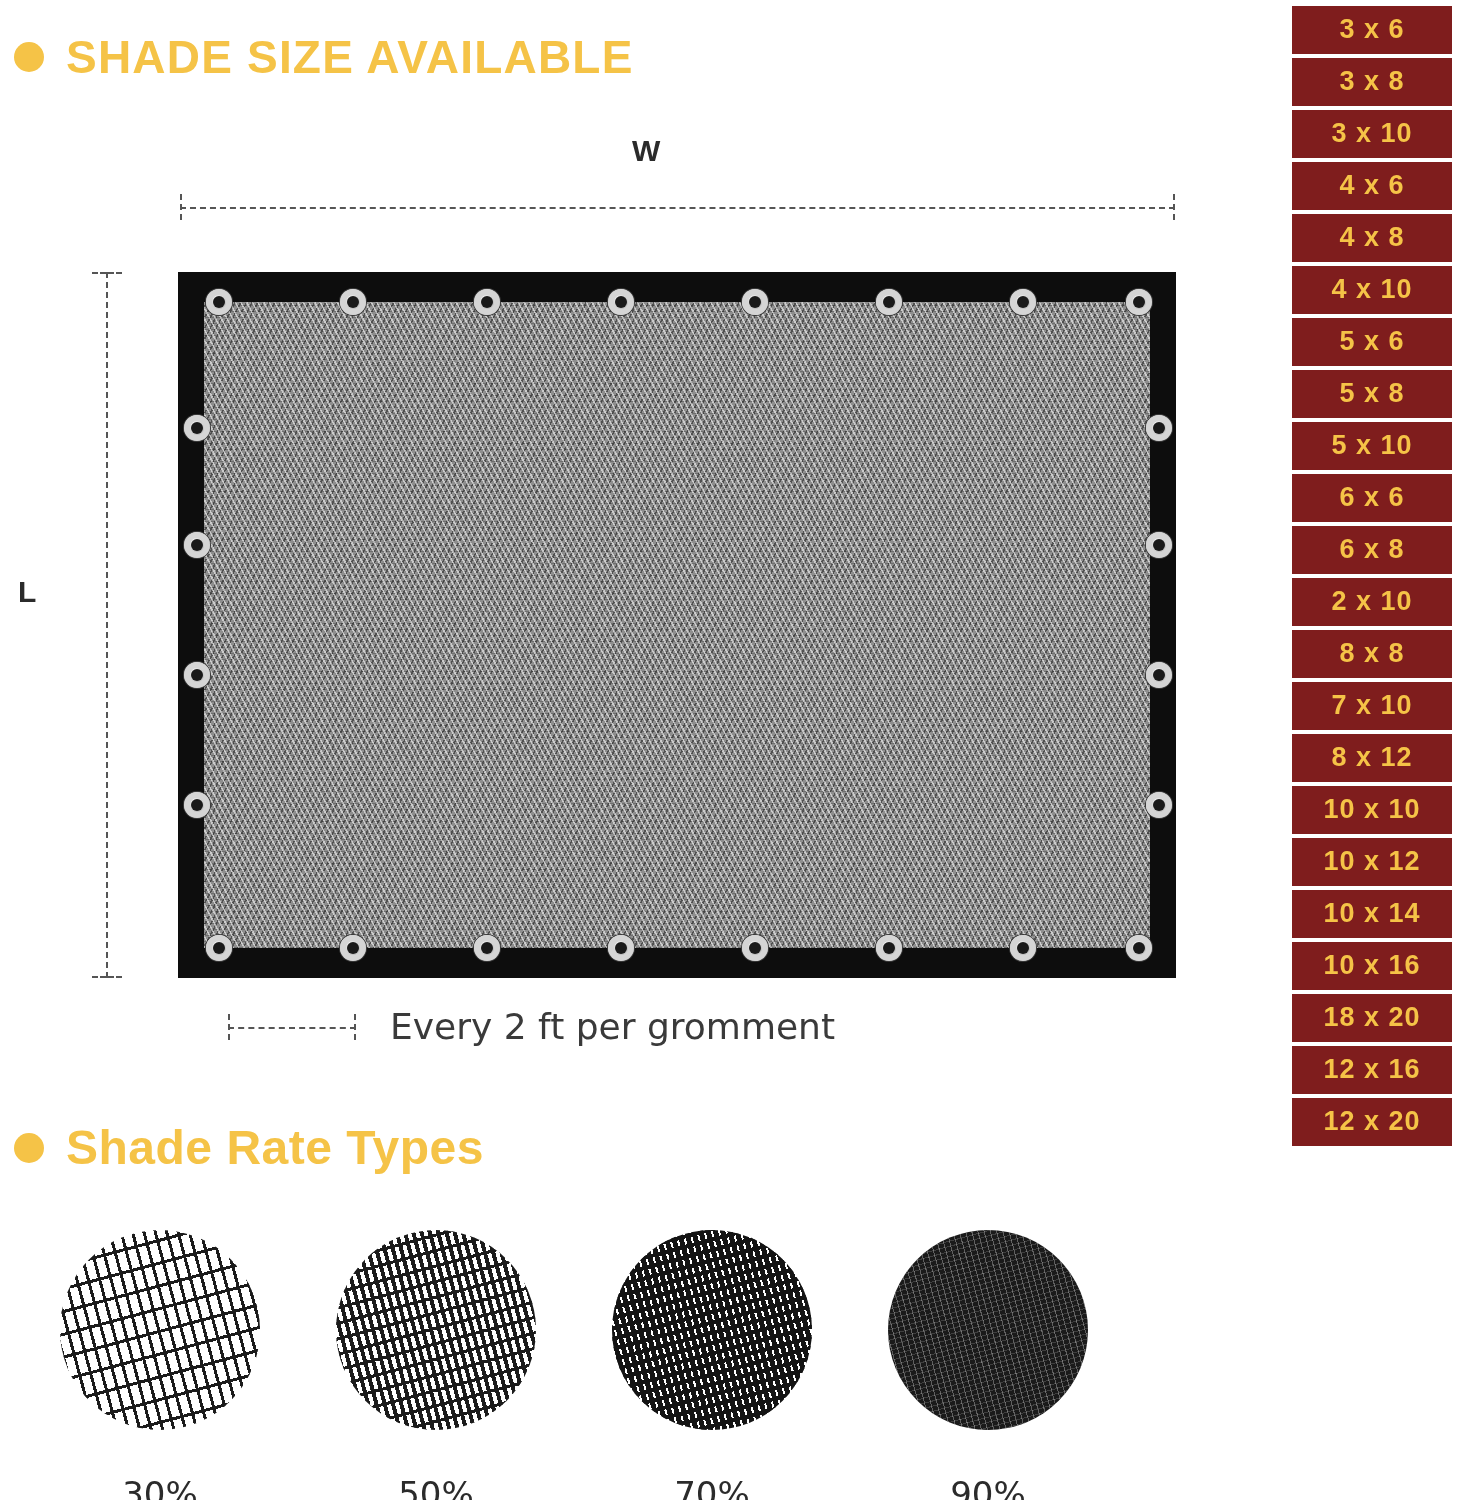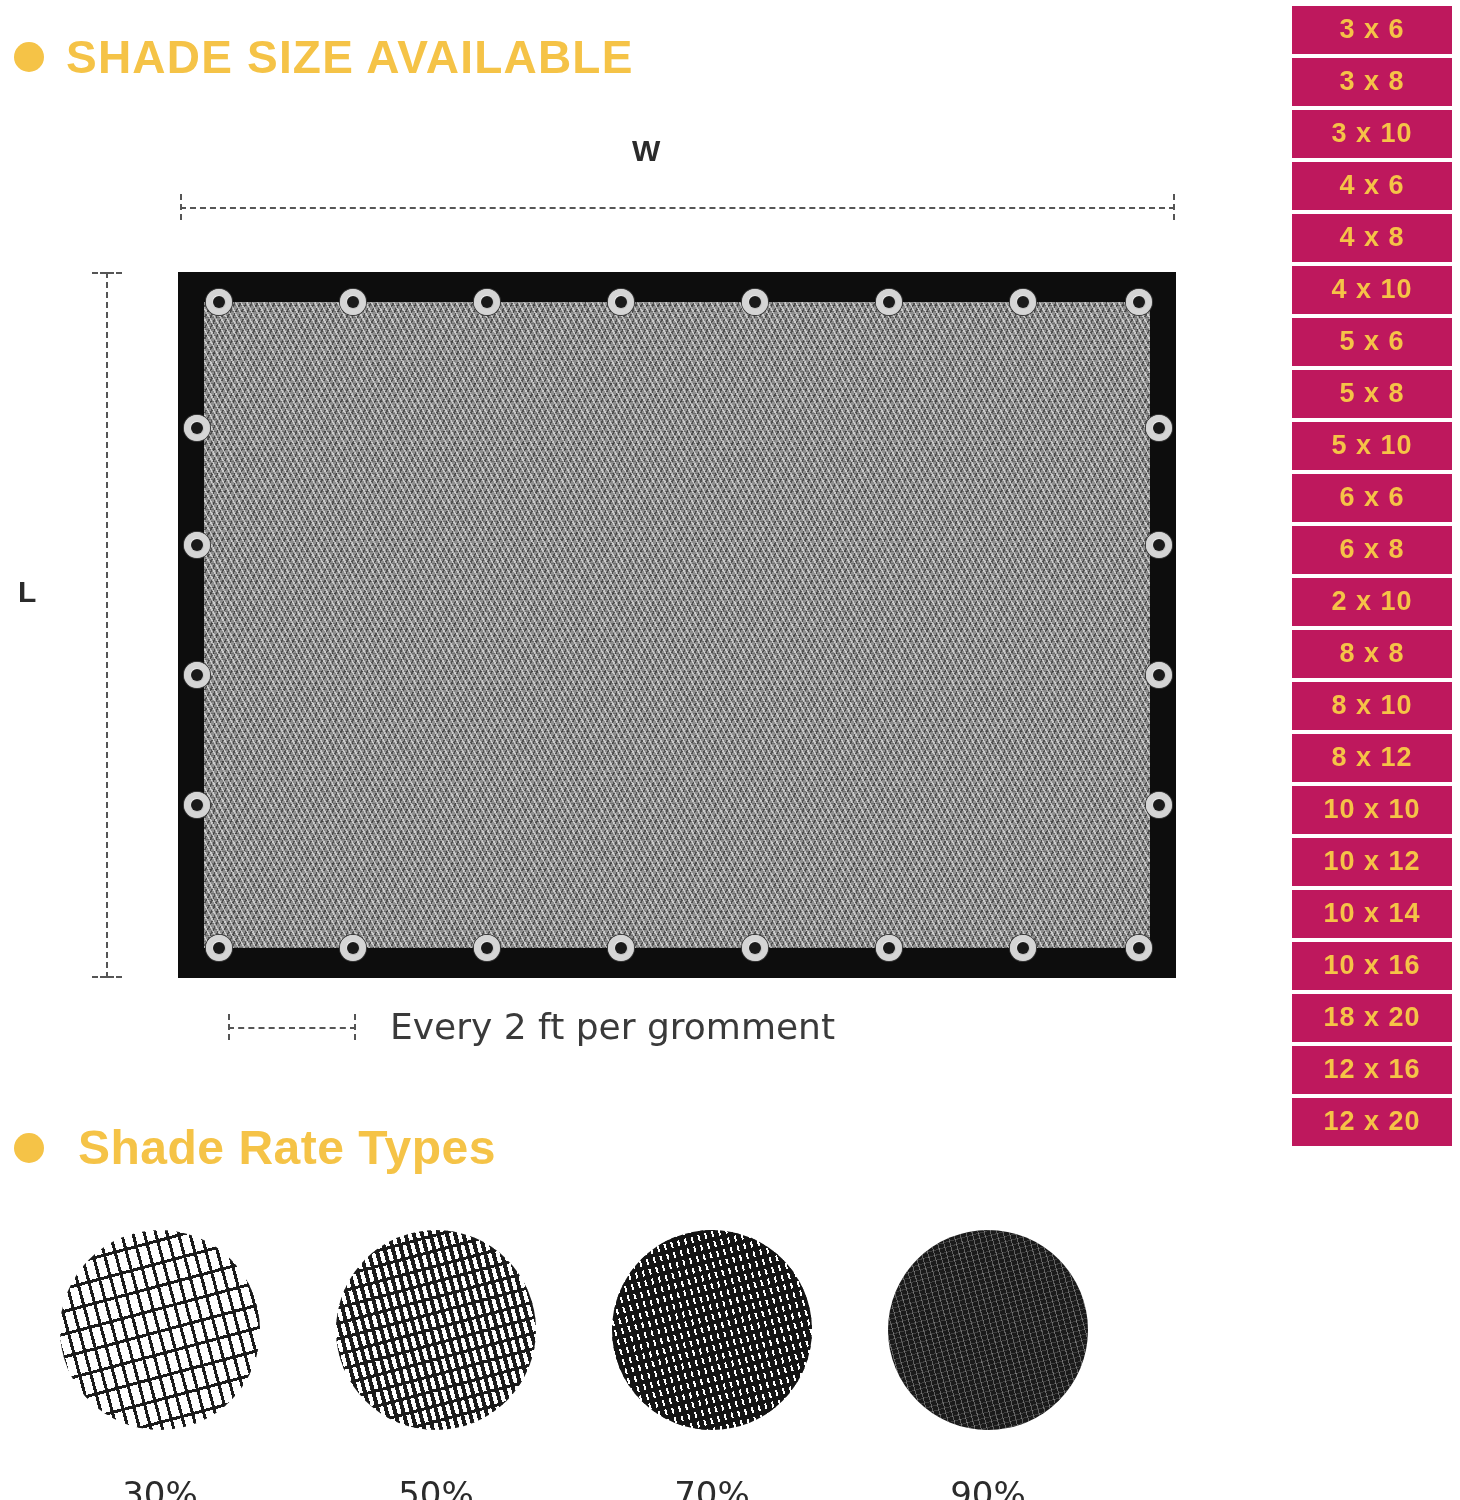--- a/index.html
+++ b/index.html
@@ -18,21 +18,21 @@
     position: absolute;
     top: 0;
     right: 0;
     width: 168px;
     display: flex;
     flex-direction: column;
     gap: 4px;
     padding: 6px 8px 6px 0;
   }
   .size-chip {
-    background: #be185d;
+    background: #7f1d1d;
     color: #f5c347;
     font-size: 27px;
     font-weight: bold;
     letter-spacing: 1px;
     text-align: center;
     padding: 10px 0 11px 0;
     line-height: 1;
     font-family: "Liberation Sans", sans-serif;
   }
 
@@ -57,21 +57,20 @@
   }
   #heading-shade-size { left: 14px; top: 26px; margin-top: 8px; }
   #heading-shade-size .heading-text {
     font-size: 46px;
     letter-spacing: 1.2px;
   }
   #heading-shade-rate { left: 14px; top: 1124px; }
   #heading-shade-rate .heading-text {
     font-size: 48px;
     letter-spacing: 0.5px;
-    margin-left: 12px;
   }
 
   
   #diagram {
     position: absolute;
     left: 0;
     top: 120px;
     width: 1270px;
     height: 960px;
   }
@@ -373,21 +372,21 @@
   <div class="size-chip">4 x 6</div>
   <div class="size-chip">4 x 8</div>
   <div class="size-chip">4 x 10</div>
   <div class="size-chip">5 x 6</div>
   <div class="size-chip">5 x 8</div>
   <div class="size-chip">5 x 10</div>
   <div class="size-chip">6 x 6</div>
   <div class="size-chip">6 x 8</div>
   <div class="size-chip">2 x 10</div>
   <div class="size-chip">8 x 8</div>
-  <div class="size-chip">8 x 10</div>
+  <div class="size-chip">7 x 10</div>
   <div class="size-chip">8 x 12</div>
   <div class="size-chip">10 x 10</div>
   <div class="size-chip">10 x 12</div>
   <div class="size-chip">10 x 14</div>
   <div class="size-chip">10 x 16</div>
   <div class="size-chip">18 x 20</div>
   <div class="size-chip">12 x 16</div>
   <div class="size-chip">12 x 20</div>
 </div>
 

